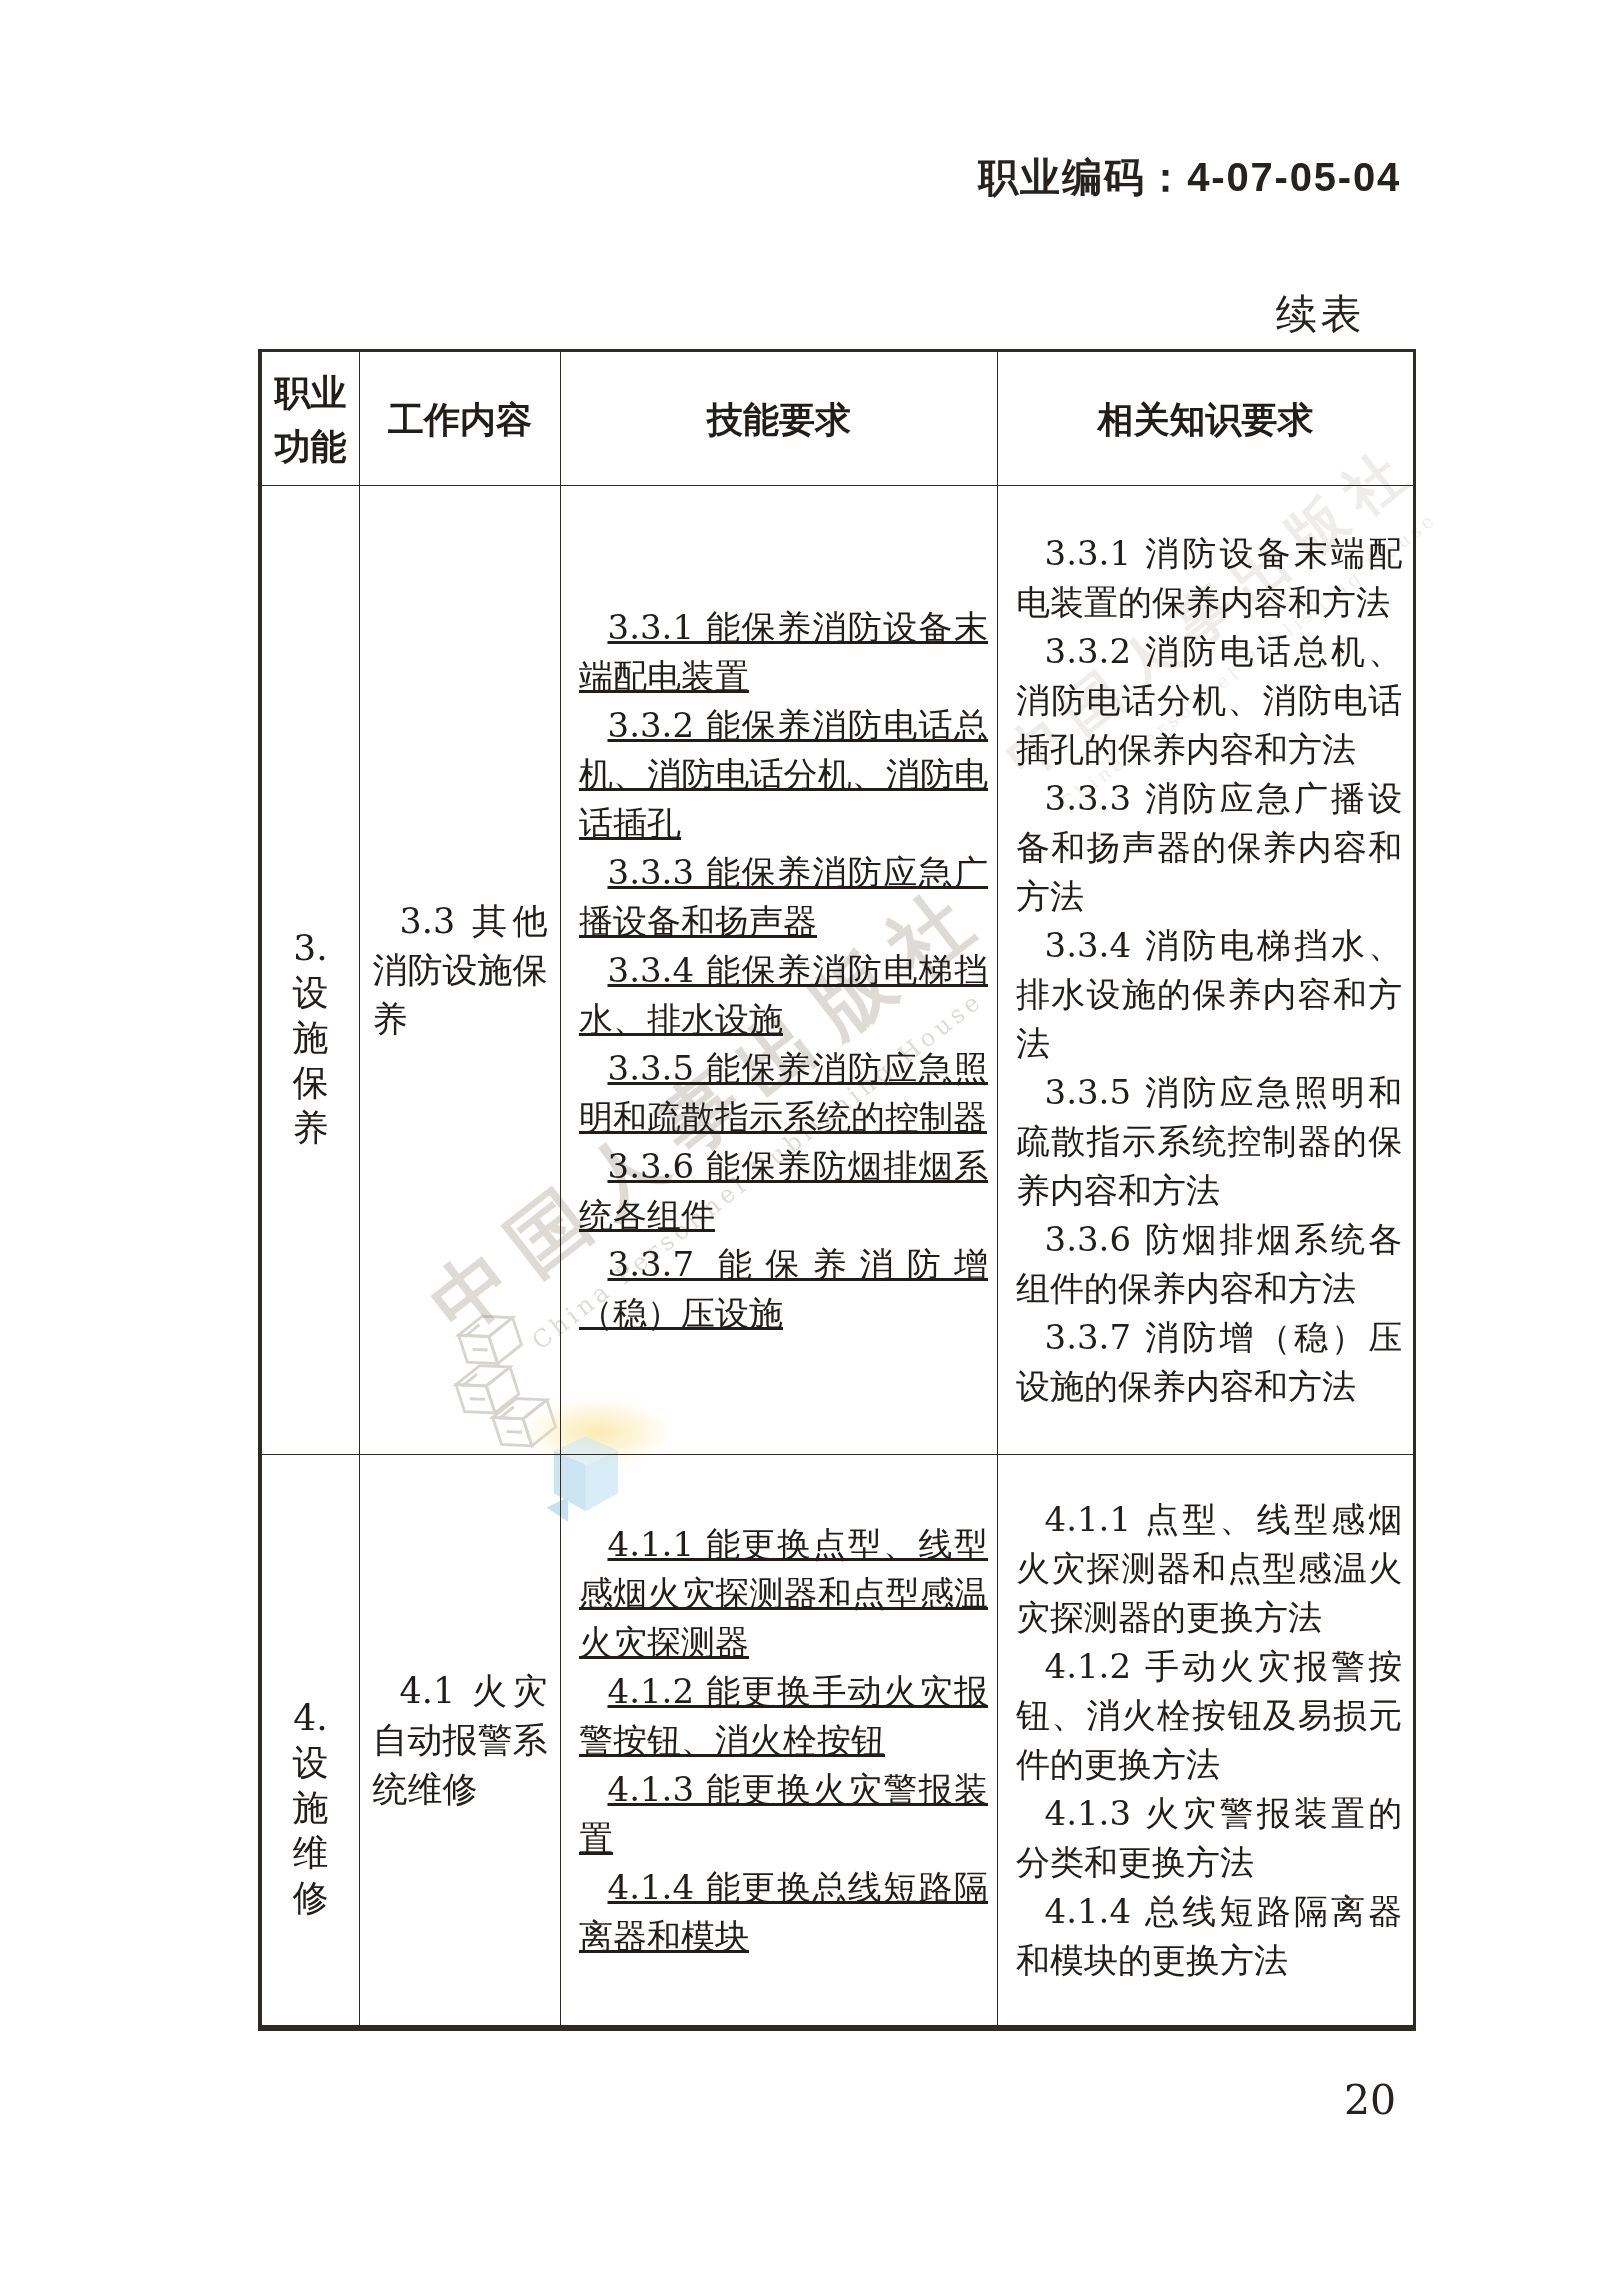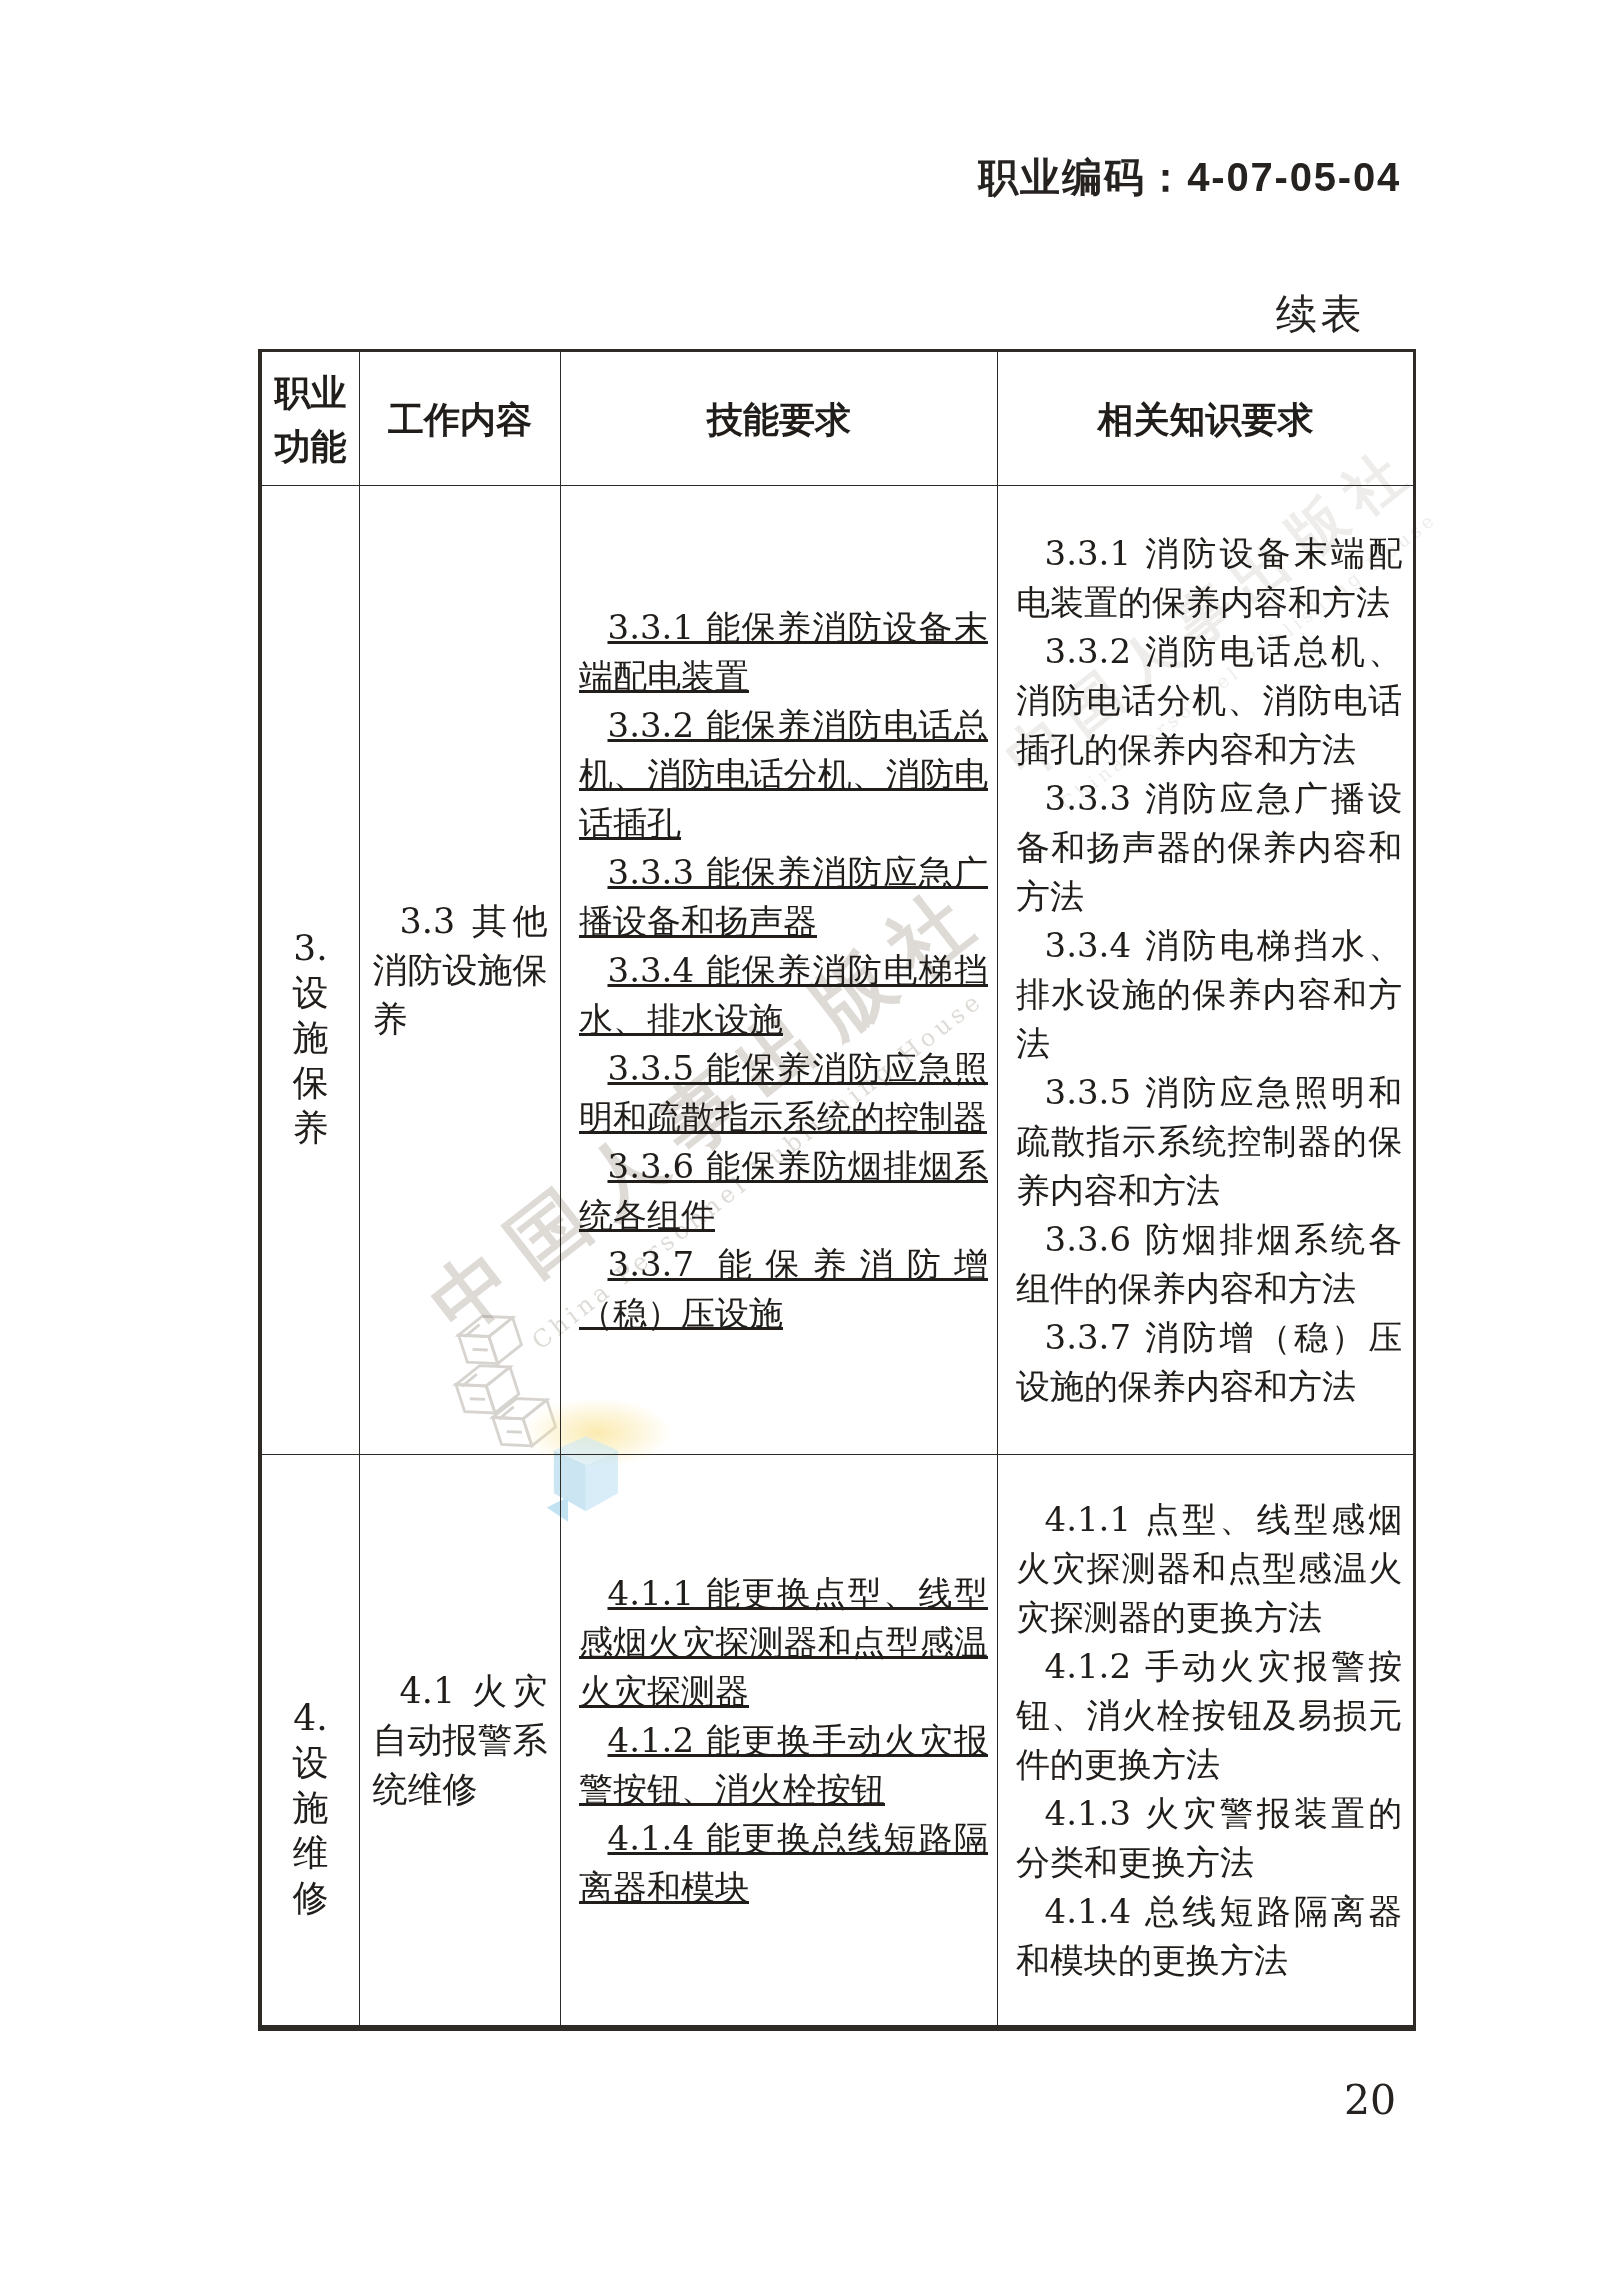--- a/index.html
+++ b/index.html
@@ -178,20 +178,21 @@
           <div>维</div>
           <div>修</div>
         </div>
     </div>
     <div class="cell work-cell bR">
       <p>4.1 火灾自动报警系统维修</p>
     </div>
     <div class="cell req-cell skill-cell bR">
         <p>4.1.1 能更换点型、线型感烟火灾探测器和点型感温火灾探测器</p>
         <p>4.1.2 能更换手动火灾报警按钮、消火栓按钮</p>
+        <p>4.1.3 能更换火灾警报装置</p>
         <p>4.1.4 能更换总线短路隔离器和模块</p>
       </div>
     <div class="cell req-cell know-cell">
         <p>4.1.1 点型、线型感烟火灾探测器和点型感温火灾探测器的更换方法</p>
         <p>4.1.2 手动火灾报警按钮、消火栓按钮及易损元件的更换方法</p>
         <p>4.1.3 火灾警报装置的分类和更换方法</p>
         <p>4.1.4 总线短路隔离器和模块的更换方法</p>
       </div>
 
   </div>

